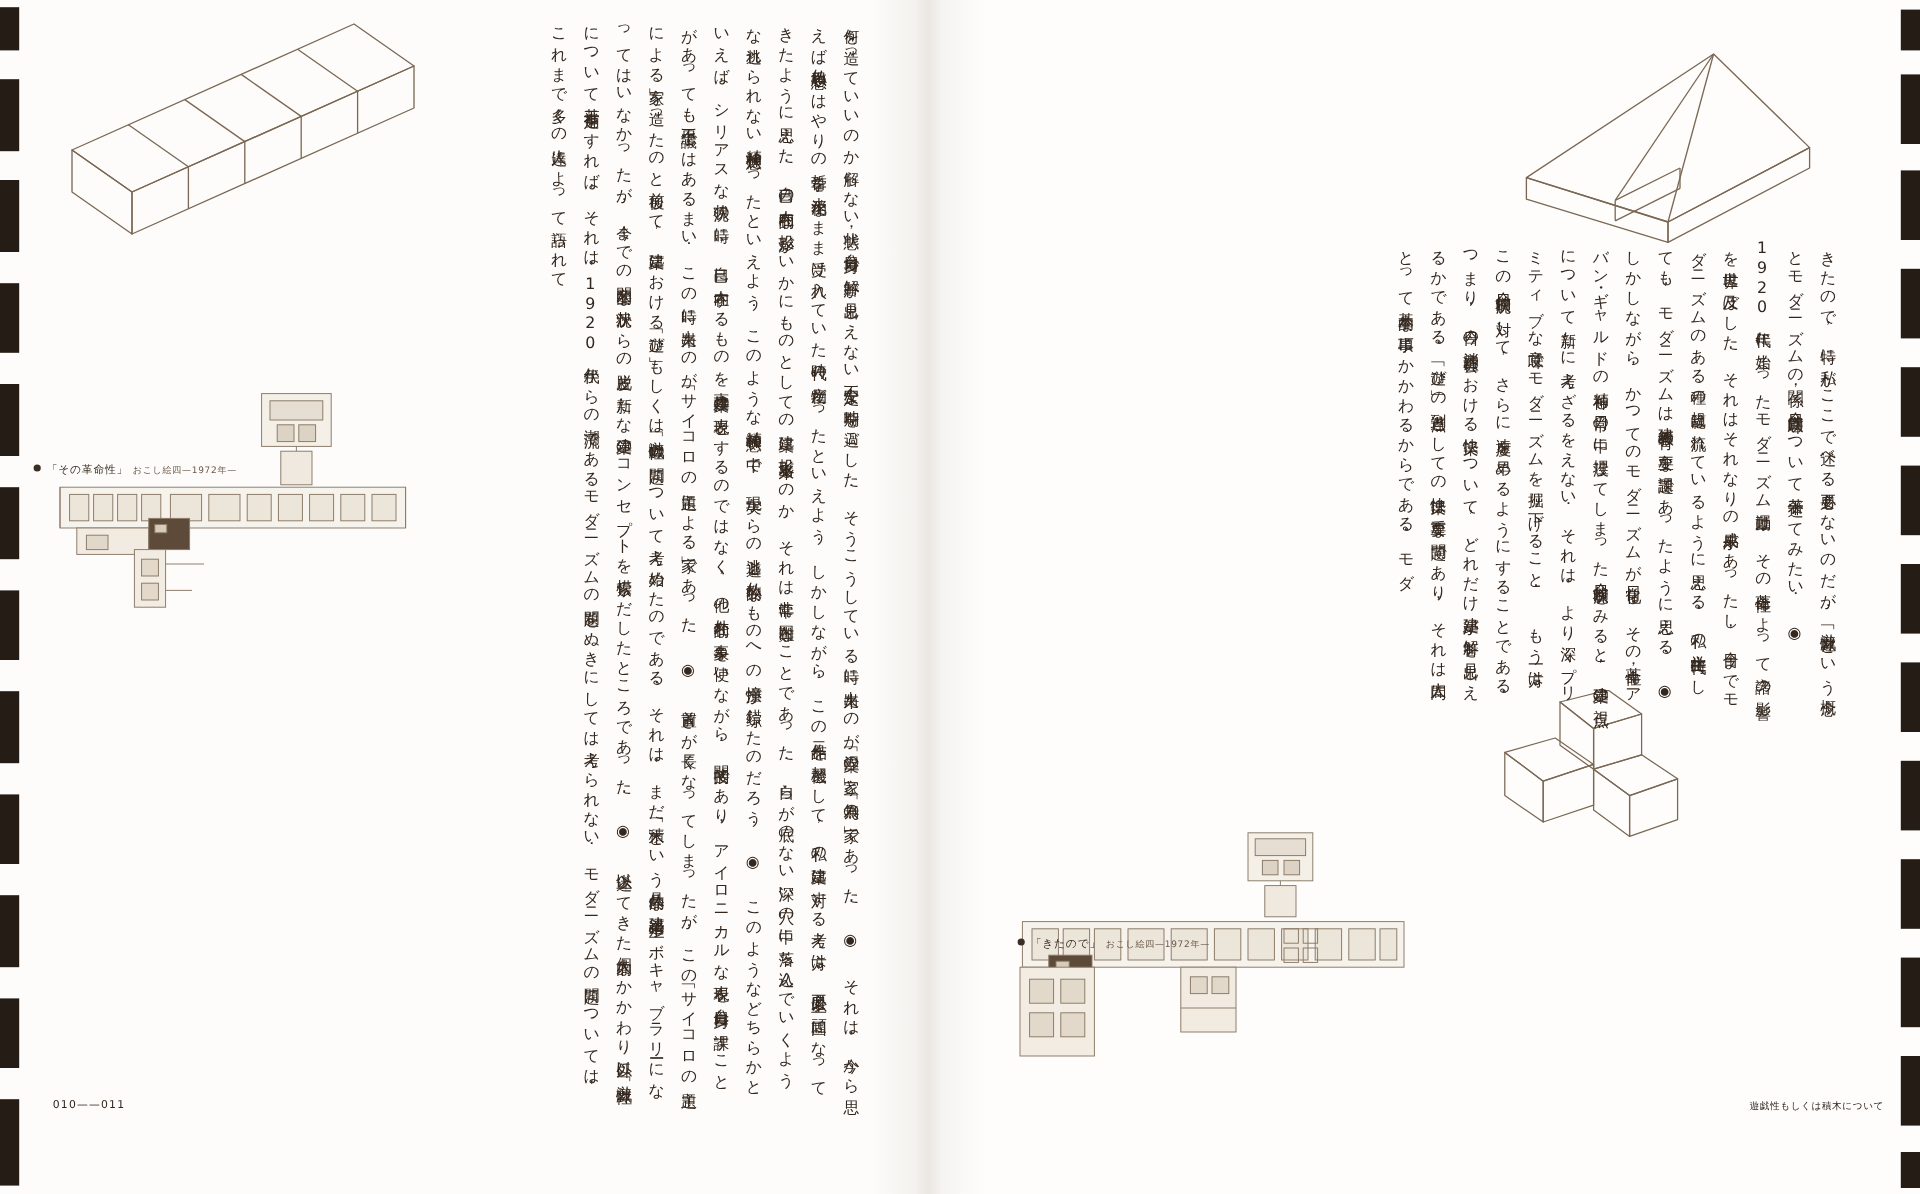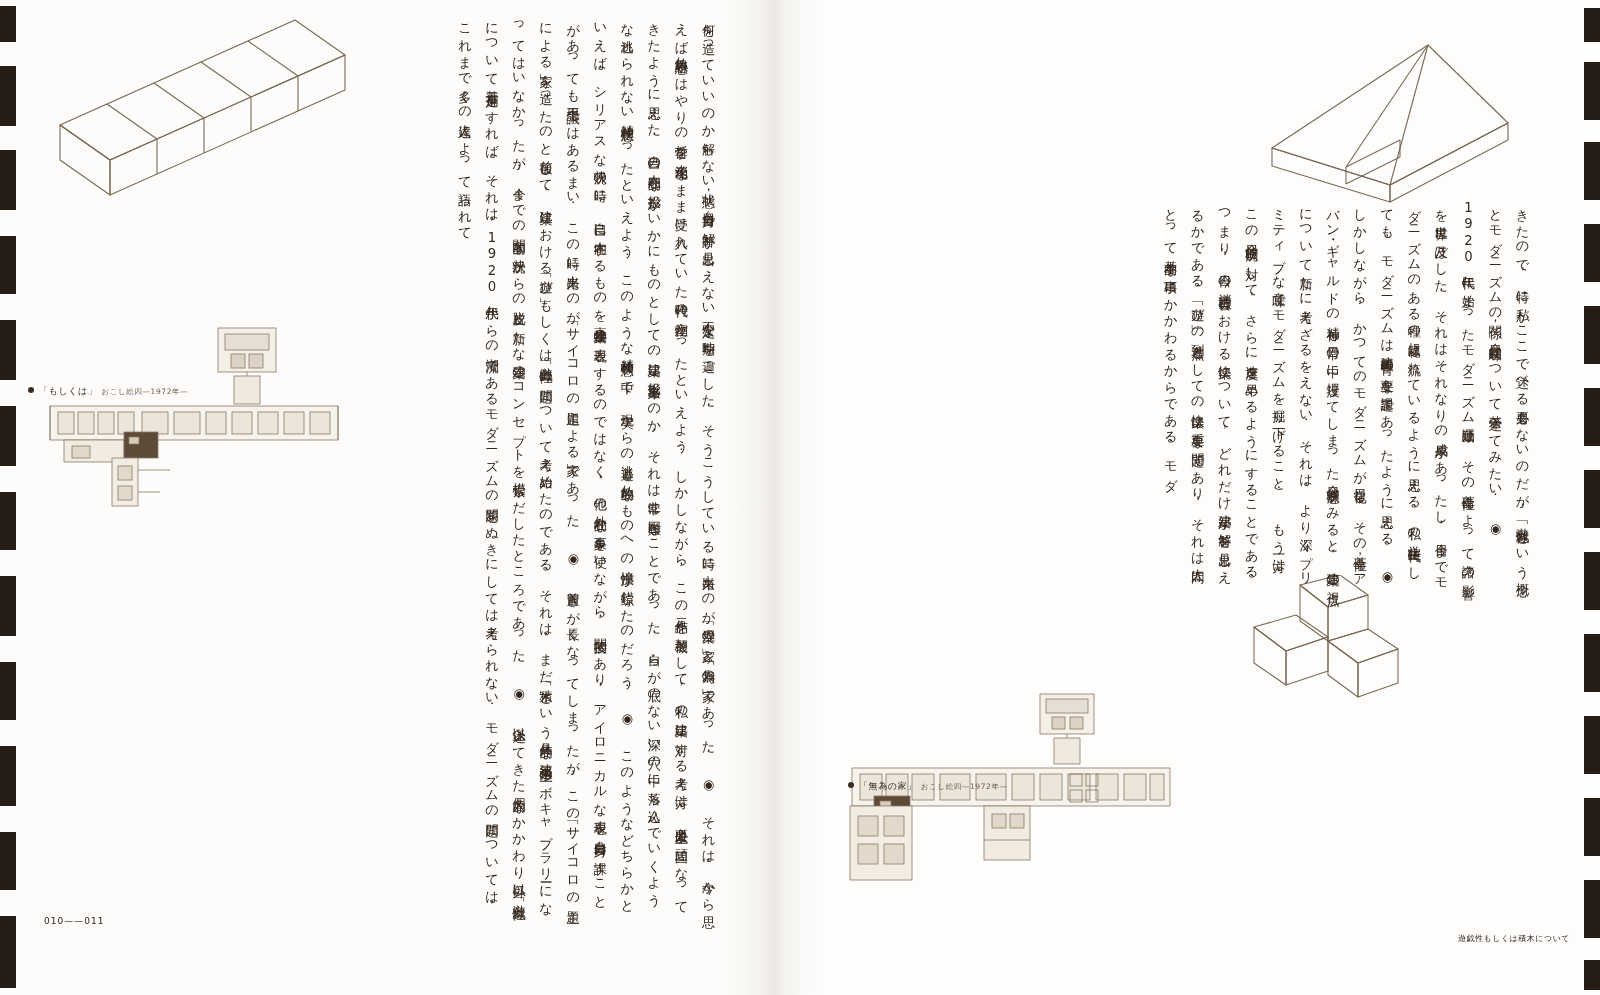--- a/index.html
+++ b/index.html
@@ -125,21 +125,20 @@
     padding-left: 14px;
   }
   .runfoot {
     position: absolute;
     right: 30px;
     top: 916px;
     font-family: "DejaVu Sans", "Liberation Sans", sans-serif;
     font-size: 8px;
     letter-spacing: 0.5px;
     color: #2f241c;
-    margin-top: 17px;
   }
 
   .art { position: absolute; }
   .art svg { display: block; }
 
   #art-bar     { left: 50px;  top: 10px; }
   #art-wedge   { left: 1250px; top: 20px; }
   #art-cubes   { left: 1240px; top: 575px; }
   #plan-left   { left: 20px;  top: 320px; }
   #plan-right  { left: 840px; top: 690px; }
@@ -244,21 +243,21 @@
         <rect x="98" y="166" width="14" height="14" fill="#e3d9cb"></rect>
         <path d="M118 150 L150 150"></path>
         <path d="M118 172 L140 172"></path>
 
         <path d="M30 86 L30 120 M318 86 L318 120"></path>
       </g>
     </svg>
   </div>
 
   <div class="cap" id="cap-muihaus">
-    <span class="dot"></span><span>「もしくは」</span><span class="sub">おこし絵四—1972年—</span>
+    <span class="dot"></span><span>「その革命性」</span><span class="sub">おこし絵四—1972年—</span>
   </div>
 
   <div class="vtext" id="left-text">何を造っていいのか解らない状態，自分自身で解答が見出しえない不安定な時期を過ごした．そうこうしている時に出来たのが「涅槃の家」と「無為の家」であった．　◉　それは，今から思えば仏教思想やはやりの哲学を未消化なまま受け入れていた時代の産物だったといえよう．しかしながら，この二作品を契機として，私の建築に対する考え方は，必要以上に頑固になってきたように思えた．自己の内在的な投影がいかにものとしての建築に投影出来るのか．それは非常に困難なことであった．自らが底のない深い穴の中に落ち込んでいくような逃れられない精神状態だったといえよう．このような精神状態の中で，現実からの逃避と仏教的なものへの憧憬が錯综したのだろう．　◉　このようなどちらかといえば，シリアスな状況の時に，自己に内在するものを直接建築の表現とするのではなく，他の外在的な事象を使いながら，間接的であり，アイロニカルな表現を自分自身に課すことがあっても不思議ではあるまい．この時に出来たのが「サイコロの主題による家」であった．　◉　前置きが長くなってしまったが，この「サイコロの主題による家」を造ったのと前後して，建築における「遊び」もしくは「遊戯性」の問題について考え始めたのである．それは，まだ「積木」という具体的な建築造形上のボキャブラリーになってはいなかったが，今までの閉塞的な状況からの脱皮と新たな建築のコンセプトを模索しだしたところであった．　◉　以上述べてきた個人的なかかわり以外に「遊戯性」について若干補足をすれば，それは，1920年代からの潮流であるモダニズムの問題をぬきにしては考えられない．モダニズムの問題については，これまで多くの人達によって語られて</div>
 
   <div class="folio">010——011</div>
 
   <div class="art" id="art-wedge">
     <svg width="300" height="200" viewBox="0 0 300 200">
       <g fill="none" stroke="#7a6854" stroke-width="1.1" stroke-linejoin="round">
 
@@ -338,20 +337,20 @@
           <rect x="230" y="84" width="12" height="12"></rect>
           <rect x="246" y="84" width="12" height="12"></rect>
           <rect x="230" y="100" width="12" height="12"></rect>
           <rect x="246" y="100" width="12" height="12"></rect>
         </g>
       </g>
     </svg>
   </div>
 
   <div class="cap" id="cap-nehan">
-    <span class="dot"></span><span>「無為の家」</span><span class="sub">おこし絵四—1972年—</span>
+    <span class="dot"></span><span>「きたので」</span><span class="sub">おこし絵四—1972年—</span>
   </div>
 
   <div class="vtext" id="right-text">きたので，特に私がここで述べる必要もないのだが，「遊戯性」という概念とモダニズムの関係，今日的意味について若干述べてみたい．　◉　1920年代に始まったモダニズム運動は，その革命性によって諸々の影響を世界に及ぼした．それはそれなりの成果があったし，今日までモダニズムのある種の規範は流れているように思える．私の学生時代にしても，モダニズムは建築教育の主要な課題であったように思える．　◉　しかしながら，かつてのモダニズムが日常化し，その革命性，アバン・ギャルドの精神も日常の中に埋没してしまった今日的状況をみると，建築の視点について新たに考えざるをえない．それは，より深くプリミティブな意味でモダニズムを掘り下げること．　もう一方は，この今日的状況に対して，さらに速度を早めるようにすることである．つまり，今日の消費社会における快楽について，どれだけ建築が解答を見出しえるかである．「遊び」の到達点としての快楽は重要な問題であり，それは人間にとって基本的な事項にかかわるからである．モダ</div>
 
   <div class="runfoot">遊戯性もしくは積木について</div>
 
 </div>
 
 </body></html>

